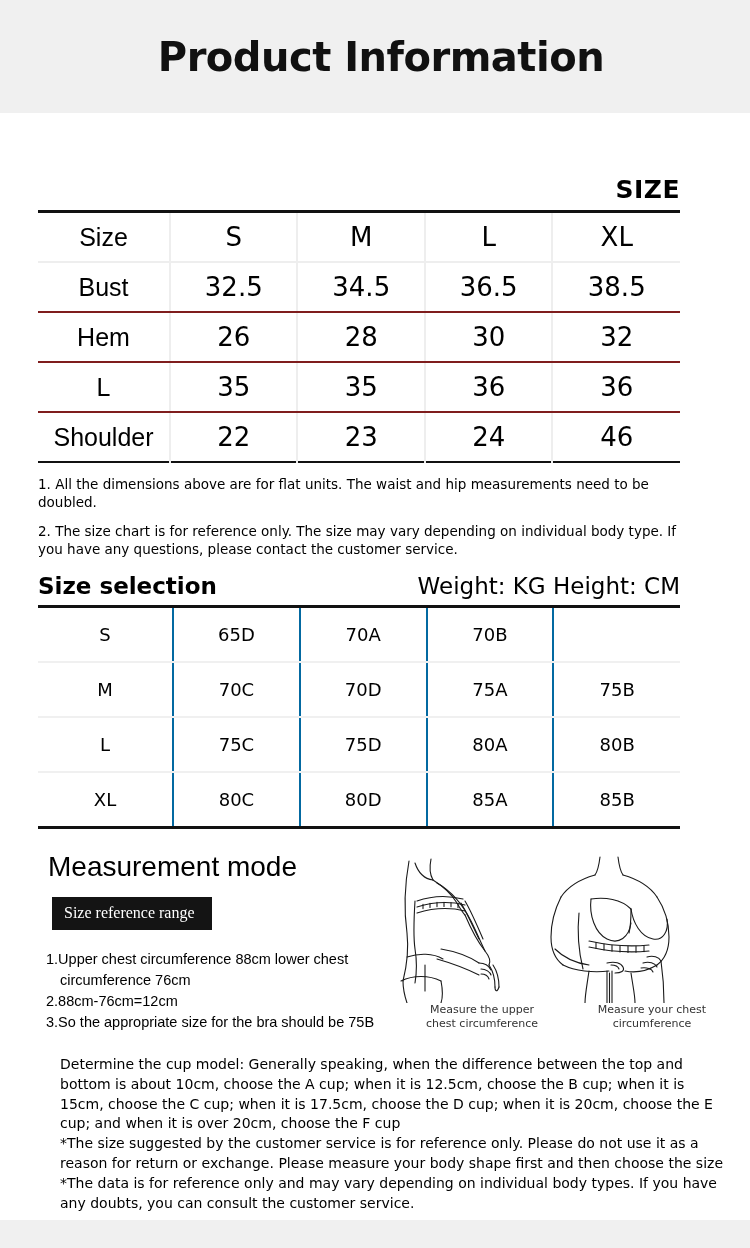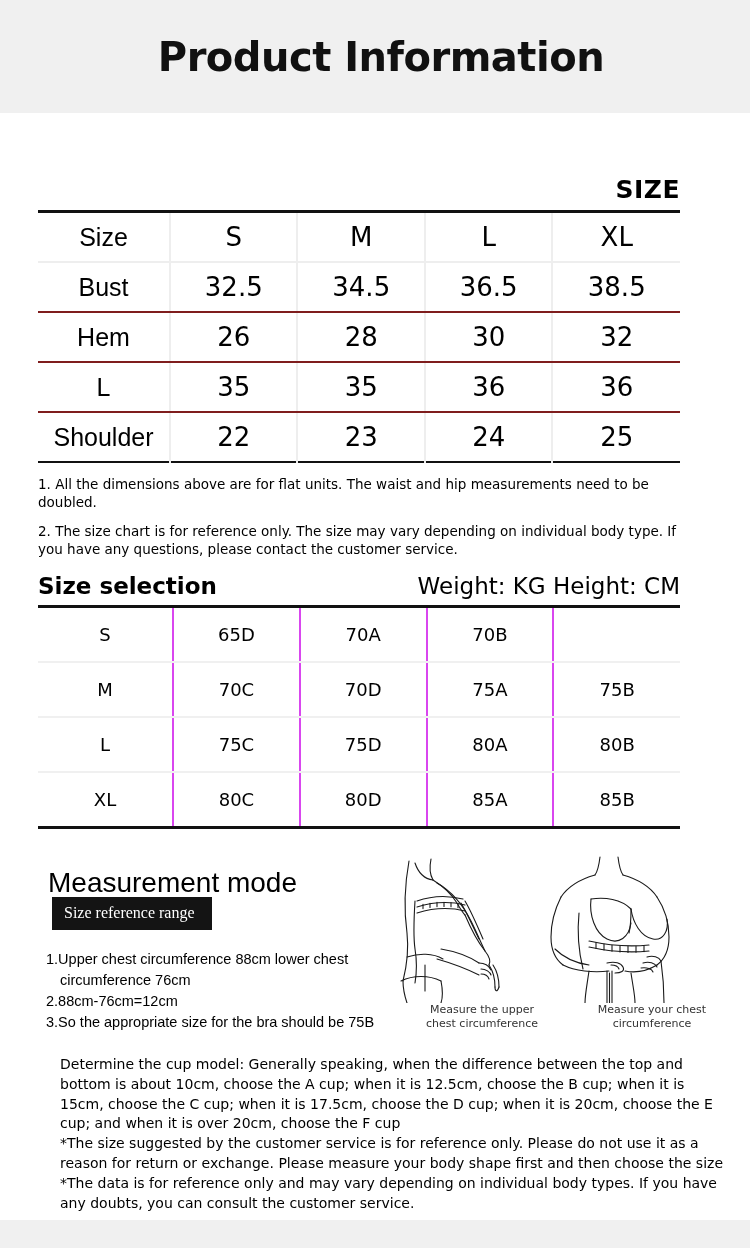--- a/index.html
+++ b/index.html
@@ -129,37 +129,37 @@
   table.sel-table {
     border-top: 3px solid #111;
     border-bottom: 3px solid #111;
   }
   table.sel-table td {
     text-align: center;
     padding: 16px 0 16px 0;
     font-size: 18px;
     font-family: "DejaVu Sans", sans-serif;
     border-bottom: 2px solid #f0f0f0;
-    border-left: 2px solid #d946ef;
+    border-left: 2px solid #0369a1;
   }
   table.sel-table td.rowlab { border-left: none; }
   table.sel-table tr:last-child td { border-bottom: none; }
   col.s-label { width: 21%; }
   col.s-data  { width: 19.7%; }
 
   
   .measure {
     margin: 22px 0 0 0;
     position: relative;
     height: 200px;
   }
   .measure-title {
     position: absolute;
     left: 48px;
-    top: 16px;
+    top: 0;
     font-family: "Liberation Sans", sans-serif;
     font-weight: 400;
     font-size: 28px;
   }
   .badge {
     position: absolute;
     left: 52px;
     top: 46px;
     background: #141414;
     color: #fff;
@@ -277,21 +277,21 @@
           <td class="val">35</td>
           <td class="val">35</td>
           <td class="val">36</td>
           <td class="val">36</td>
         </tr>
         <tr>
           <td class="rowlab">Shoulder</td>
           <td class="val">22</td>
           <td class="val">23</td>
           <td class="val">24</td>
-          <td class="val">25</td>
+          <td class="val">46</td>
         </tr>
       </tbody>
     </table>
   </div>
 
   <div class="notes">
     <p>1. All the dimensions above are for flat units. The waist and hip measurements need to be doubled.</p>
     <p>2. The size chart is for reference only. The size may vary depending on individual body type. If you have any questions, please contact the customer service.</p>
   </div>
 

